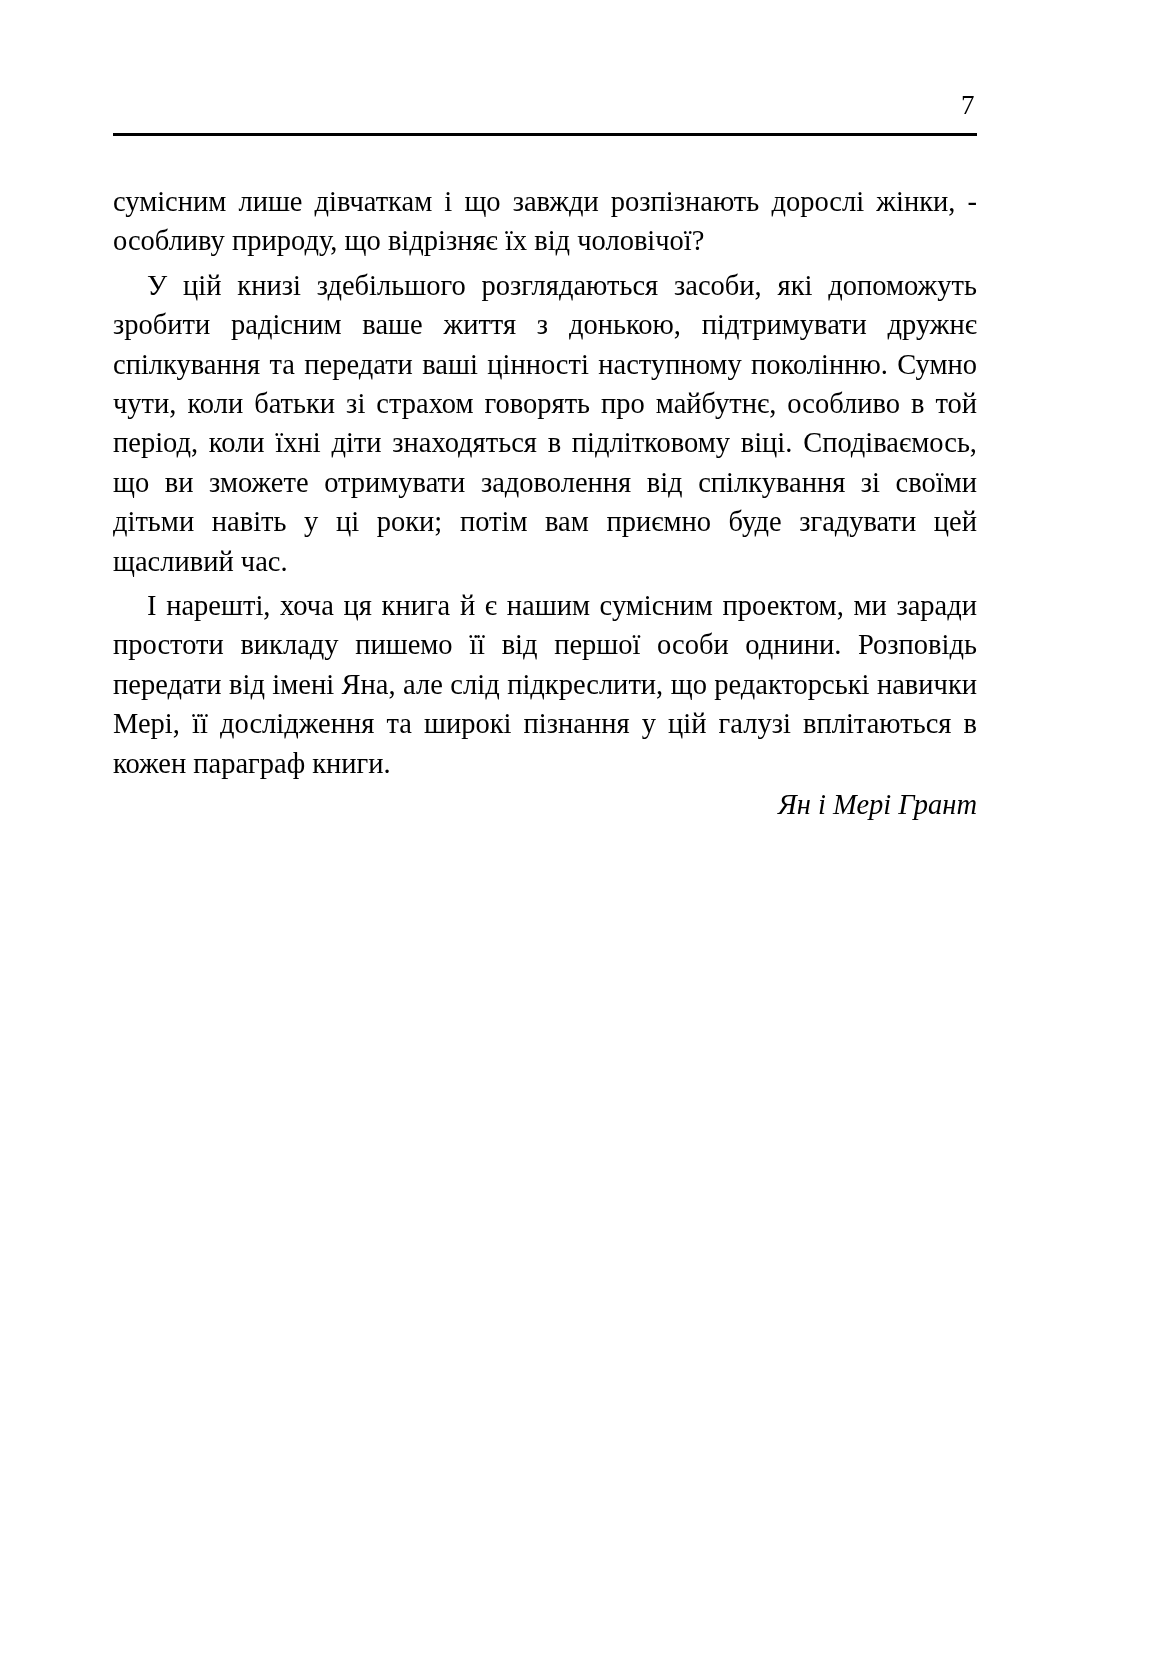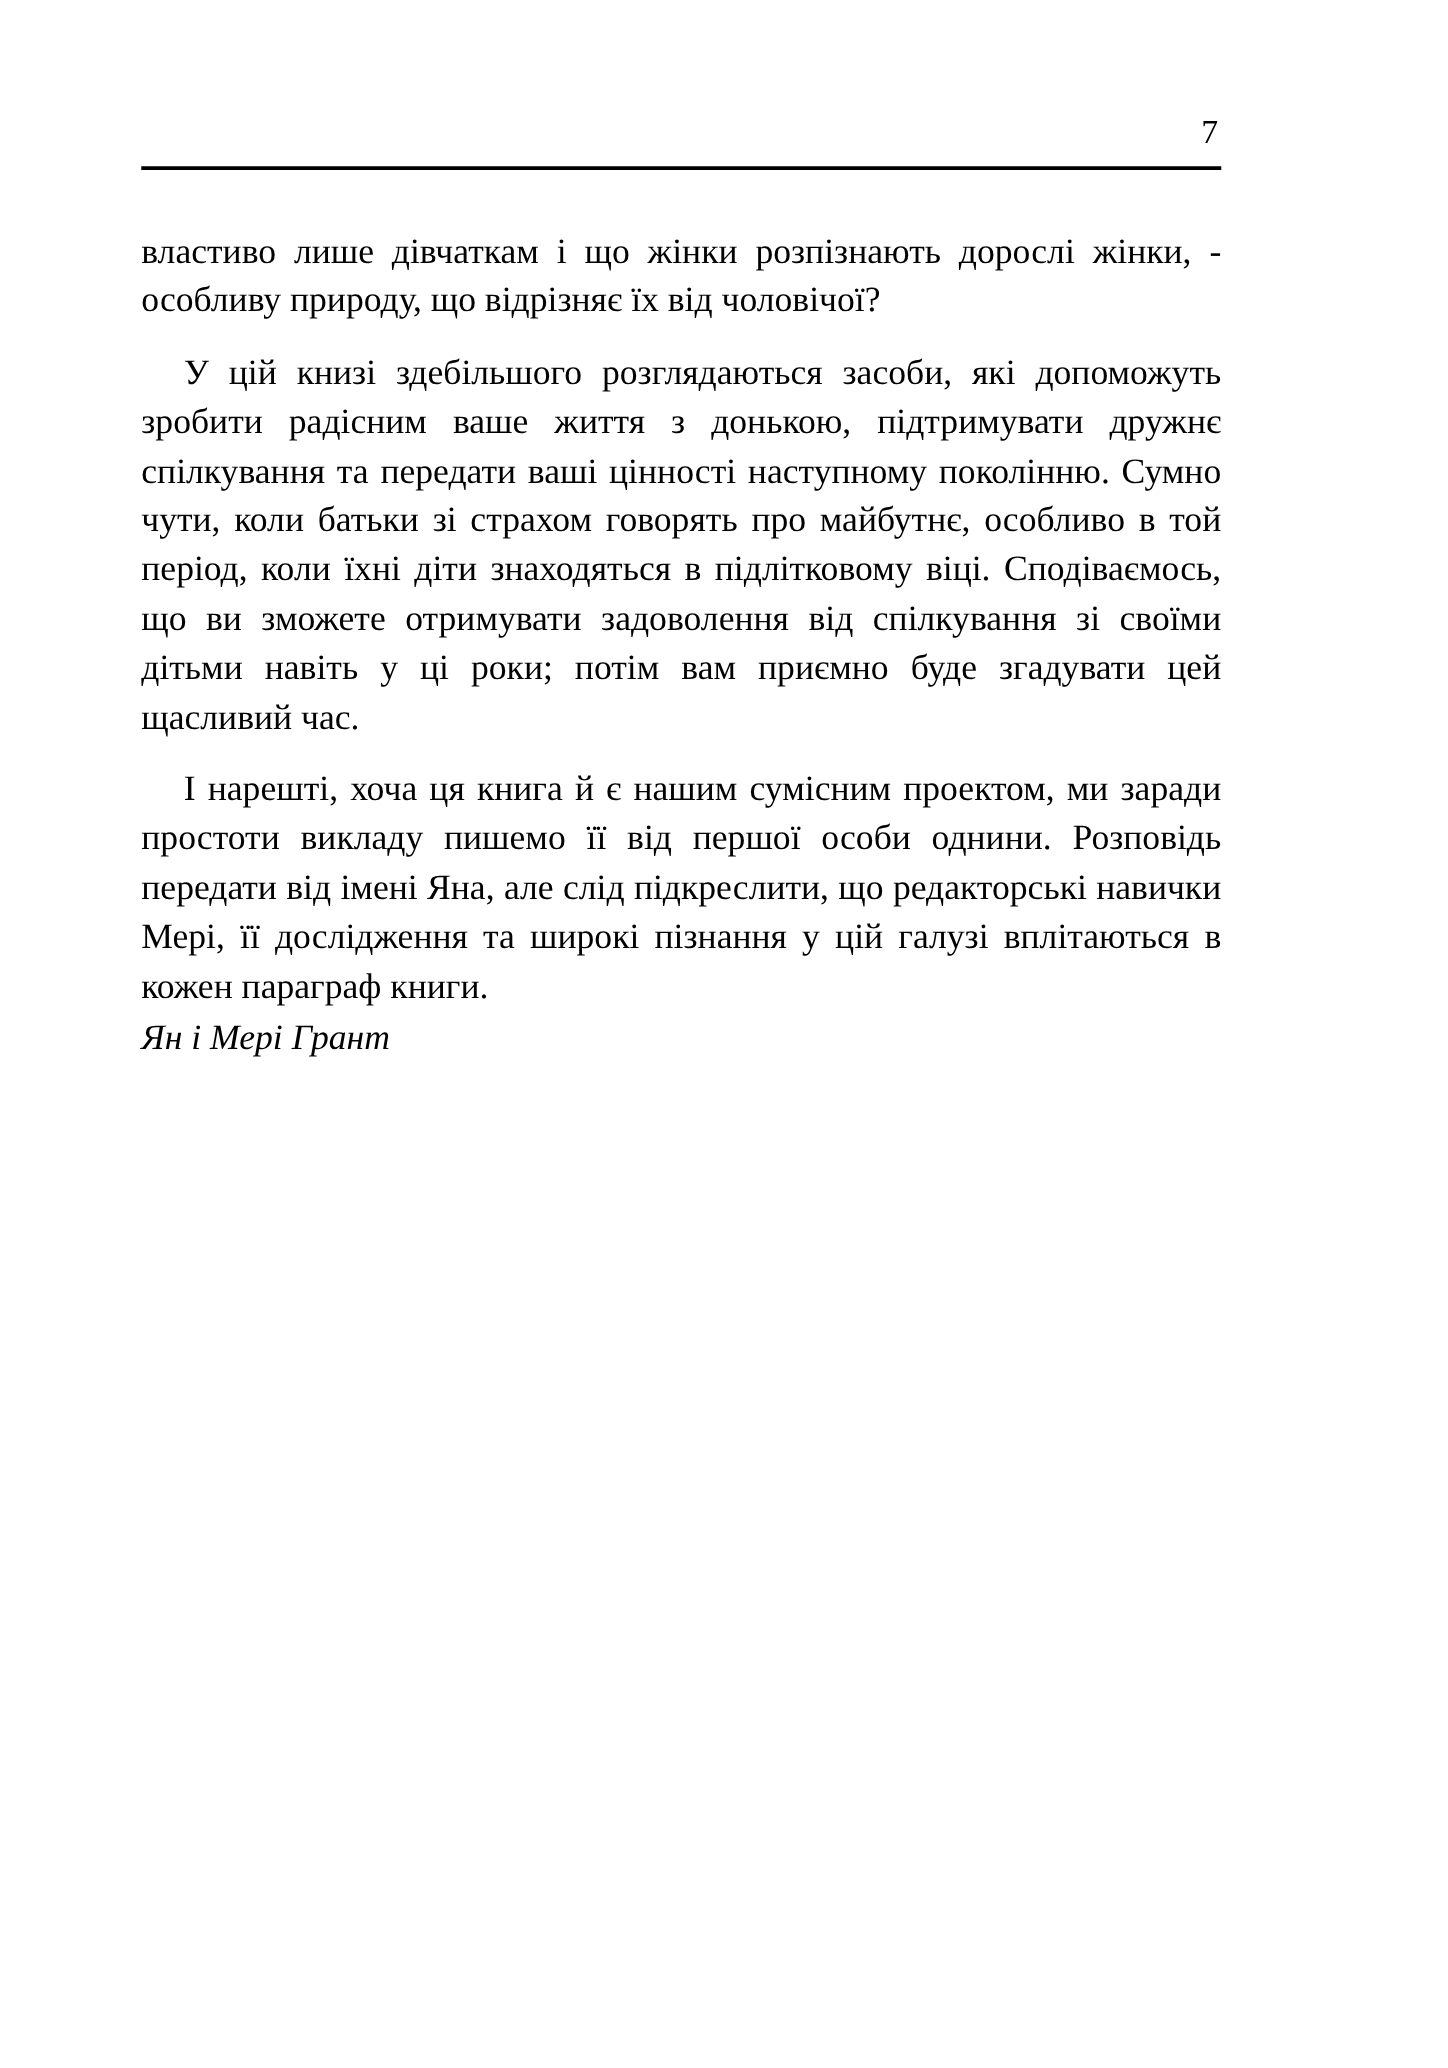--- a/index.html
+++ b/index.html
@@ -65,50 +65,50 @@
     font-size: 28.5px;
     line-height: 39.4px;
     text-align: justify;
     text-justify: inter-word;
     color: #000000;
     hyphens: none;
     -webkit-hyphens: none;
     word-spacing: 0px;
   }
   .para + .para {
-    margin-top: 18px;
+    margin-top: 5px;
   }
   .para.indent {
     text-indent: 34px;
   }
 
   .signature {
     margin: 0;
     margin-top: 2px;
     font-family: "Liberation Serif", "DejaVu Serif", serif;
     font-style: italic;
     font-size: 28.5px;
     line-height: 39.4px;
-    text-align: left;
+    text-align: right;
     color: #000000;
   }
 </style>
 </head>
 <body>
 
 <div class="page">
 
   <div class="header-block">
     <span class="page-number">7</span>
     <span class="header-rule"></span>
   </div>
 
   <div class="text-column">
 
-    <p class="para">властиво лише дівчаткам і що жінки розпізнають дорослі жінки, - особливу природу, що відрізняє їх від чоловічої?</p>
+    <p class="para">сумісним лише дівчаткам і що завжди розпізнають дорослі жінки, - особливу природу, що відрізняє їх від чоловічої?</p>
 
     <p class="para indent">У цій книзі здебільшого розглядаються засоби, які допоможуть зробити радісним ваше життя з донькою, підтримувати дружнє спілкування та передати ваші цінності наступному поколінню. Сумно чути, коли батьки зі страхом говорять про майбутнє, особливо в той період, коли їхні діти знаходяться в підлітковому віці. Сподіваємось, що ви зможете отримувати задоволення від спілкування зі своїми дітьми навіть у ці роки; потім вам приємно буде згадувати цей щасливий час.</p>
 
     <p class="para indent">І нарешті, хоча ця книга й є нашим сумісним проектом, ми заради простоти викладу пишемо її від першої особи однини. Розповідь передати від імені Яна, але слід підкреслити, що редакторські навички Мері, її дослідження та широкі пізнання у цій галузі вплітаються в кожен параграф книги.</p>
 
     <p class="signature">Ян і Мері Грант</p>
 
   </div>
 
 </div>

